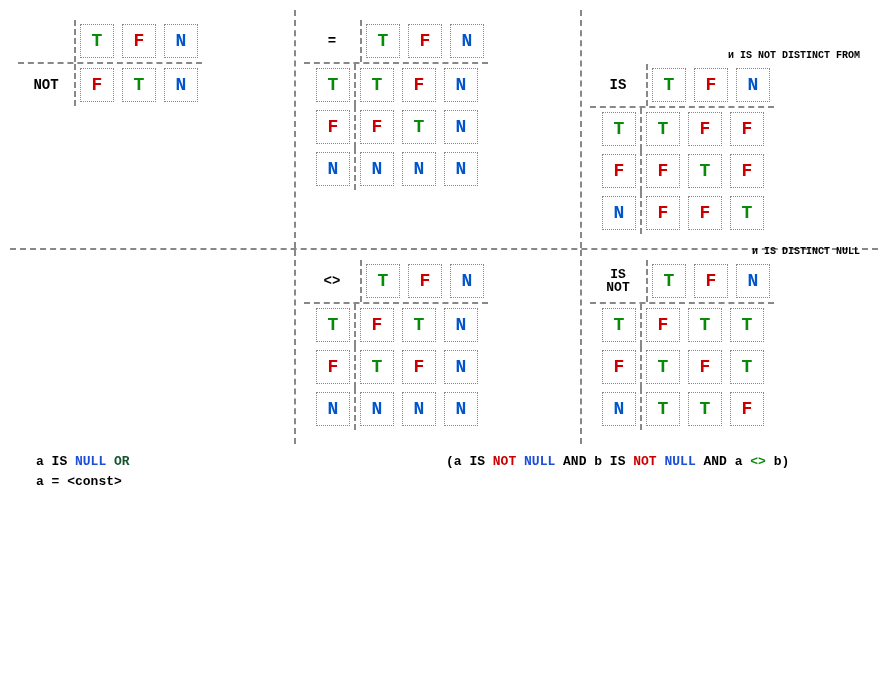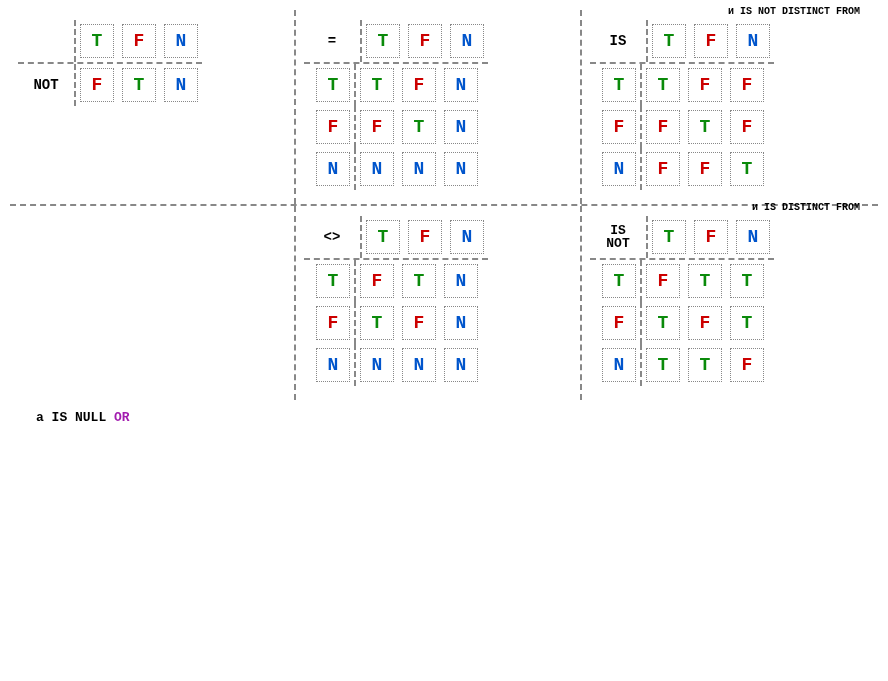--- a/index.html
+++ b/index.html
@@ -78,22 +78,22 @@
     font-weight: bold;
     white-space: nowrap;
   }
   .bottom {
     display: flex;
     padding: 8px 8px 0 8px;
     font-size: 13px;
     line-height: 1.5;
   }
   .bottom .col { flex: none; }
-  .kw-null { color: #000000; }
-  .kw-or   { color: #a21caf; }
+  .kw-null { color: #1d4ed8; }
+  .kw-or   { color: #14532d; }
   .kw-not  { color: #cc0000; }
   .kw-ne   { color: #0a8a0a; }
   .hdr { font-weight: bold; }
 </style>
 </head>
 <body>
 
 <div class="page">
 
   <div class="row">
@@ -149,102 +149,102 @@
           <div class="subdiv-v" style="align-self:stretch;"></div>
           <div class="cell c-N">N</div>
           <div class="cell c-N">N</div>
           <div class="cell c-N">N</div>
         </div>
       </div>
     </div>
 
     <div class="vline"></div>
 
+    <div class="panel" style="width:290px;margin-top:44px;">
+      <div class="caption">и IS NOT DISTINCT FROM</div>
+      <div class="tbl">
+        <div class="tbl-row">
+          <div class="opbox">IS</div>
+          <div class="subdiv-v" style="align-self:stretch;"></div>
+          <div class="cell c-T">T</div>
+          <div class="cell c-F">F</div>
+          <div class="cell c-N">N</div>
+        </div>
+        <div class="subdiv-h" style="width:100%;"></div>
+        <div class="tbl-row">
+          <div class="cell c-T" style="margin-left:12px;">T</div>
+          <div class="subdiv-v" style="align-self:stretch;"></div>
+          <div class="cell c-T">T</div>
+          <div class="cell c-F">F</div>
+          <div class="cell c-F">F</div>
+        </div>
+        <div class="tbl-row">
+          <div class="cell c-F" style="margin-left:12px;">F</div>
+          <div class="subdiv-v" style="align-self:stretch;"></div>
+          <div class="cell c-F">F</div>
+          <div class="cell c-T">T</div>
+          <div class="cell c-F">F</div>
+        </div>
+        <div class="tbl-row">
+          <div class="cell c-N" style="margin-left:12px;">N</div>
+          <div class="subdiv-v" style="align-self:stretch;"></div>
+          <div class="cell c-F">F</div>
+          <div class="cell c-F">F</div>
+          <div class="cell c-T">T</div>
+        </div>
+      </div>
+    </div>
+  </div>
+
+  <div class="hline-full"></div>
+
+  <div class="row">
+
+    <div class="panel" style="width:284px;"></div>
+
+    <div class="vline"></div>
+
+    <div class="panel" style="width:284px;">
+      <div class="tbl">
+        <div class="tbl-row">
+          <div class="opbox">&lt;&gt;</div>
+          <div class="subdiv-v" style="align-self:stretch;"></div>
+          <div class="cell c-T">T</div>
+          <div class="cell c-F">F</div>
+          <div class="cell c-N">N</div>
+        </div>
+        <div class="subdiv-h" style="width:100%;"></div>
+        <div class="tbl-row">
+          <div class="cell c-T" style="margin-left:12px;">T</div>
+          <div class="subdiv-v" style="align-self:stretch;"></div>
+          <div class="cell c-F">F</div>
+          <div class="cell c-T">T</div>
+          <div class="cell c-N">N</div>
+        </div>
+        <div class="tbl-row">
+          <div class="cell c-F" style="margin-left:12px;">F</div>
+          <div class="subdiv-v" style="align-self:stretch;"></div>
+          <div class="cell c-T">T</div>
+          <div class="cell c-F">F</div>
+          <div class="cell c-N">N</div>
+        </div>
+        <div class="tbl-row">
+          <div class="cell c-N" style="margin-left:12px;">N</div>
+          <div class="subdiv-v" style="align-self:stretch;"></div>
+          <div class="cell c-N">N</div>
+          <div class="cell c-N">N</div>
+          <div class="cell c-N">N</div>
+        </div>
+      </div>
+    </div>
+
+    <div class="vline"></div>
+
     <div class="panel" style="width:290px;">
-      <div class="caption">и IS NOT DISTINCT FROM</div>
-      <div class="tbl">
-        <div class="tbl-row">
-          <div class="opbox">IS</div>
-          <div class="subdiv-v" style="align-self:stretch;"></div>
-          <div class="cell c-T">T</div>
-          <div class="cell c-F">F</div>
-          <div class="cell c-N">N</div>
-        </div>
-        <div class="subdiv-h" style="width:100%;"></div>
-        <div class="tbl-row">
-          <div class="cell c-T" style="margin-left:12px;">T</div>
-          <div class="subdiv-v" style="align-self:stretch;"></div>
-          <div class="cell c-T">T</div>
-          <div class="cell c-F">F</div>
-          <div class="cell c-F">F</div>
-        </div>
-        <div class="tbl-row">
-          <div class="cell c-F" style="margin-left:12px;">F</div>
-          <div class="subdiv-v" style="align-self:stretch;"></div>
-          <div class="cell c-F">F</div>
-          <div class="cell c-T">T</div>
-          <div class="cell c-F">F</div>
-        </div>
-        <div class="tbl-row">
-          <div class="cell c-N" style="margin-left:12px;">N</div>
-          <div class="subdiv-v" style="align-self:stretch;"></div>
-          <div class="cell c-F">F</div>
-          <div class="cell c-F">F</div>
-          <div class="cell c-T">T</div>
-        </div>
-      </div>
-    </div>
-  </div>
-
-  <div class="hline-full"></div>
-
-  <div class="row">
-
-    <div class="panel" style="width:284px;"></div>
-
-    <div class="vline"></div>
-
-    <div class="panel" style="width:284px;">
-      <div class="tbl">
-        <div class="tbl-row">
-          <div class="opbox">&lt;&gt;</div>
-          <div class="subdiv-v" style="align-self:stretch;"></div>
-          <div class="cell c-T">T</div>
-          <div class="cell c-F">F</div>
-          <div class="cell c-N">N</div>
-        </div>
-        <div class="subdiv-h" style="width:100%;"></div>
-        <div class="tbl-row">
-          <div class="cell c-T" style="margin-left:12px;">T</div>
-          <div class="subdiv-v" style="align-self:stretch;"></div>
-          <div class="cell c-F">F</div>
-          <div class="cell c-T">T</div>
-          <div class="cell c-N">N</div>
-        </div>
-        <div class="tbl-row">
-          <div class="cell c-F" style="margin-left:12px;">F</div>
-          <div class="subdiv-v" style="align-self:stretch;"></div>
-          <div class="cell c-T">T</div>
-          <div class="cell c-F">F</div>
-          <div class="cell c-N">N</div>
-        </div>
-        <div class="tbl-row">
-          <div class="cell c-N" style="margin-left:12px;">N</div>
-          <div class="subdiv-v" style="align-self:stretch;"></div>
-          <div class="cell c-N">N</div>
-          <div class="cell c-N">N</div>
-          <div class="cell c-N">N</div>
-        </div>
-      </div>
-    </div>
-
-    <div class="vline"></div>
-
-    <div class="panel" style="width:290px;">
-      <div class="caption">и IS DISTINCT FROM</div>
+      <div class="caption">и IS DISTINCT NULL</div>
       <div class="tbl">
         <div class="tbl-row">
           <div class="opbox" style="flex-direction:column;line-height:1;font-size:13px;">
             <span>IS</span>
             <span>NOT</span>
           </div>
           <div class="subdiv-v" style="align-self:stretch;"></div>
           <div class="cell c-T">T</div>
           <div class="cell c-F">F</div>
           <div class="cell c-N">N</div>
@@ -273,19 +273,21 @@
         </div>
       </div>
     </div>
   </div>
 
   <div class="bottom">
     <div class="col" style="width:400px;">
       <div style="padding-left:18px;">
         <span>a IS </span><span class="kw-null">NULL</span><span> </span><span class="kw-or">OR</span>
       </div>
+      <div style="padding-left:18px;">a = &lt;const&gt;</div>
     </div>
 
     <div class="col">
+      <div style="padding-left:28px;white-space:pre;"><span>(a IS </span><span class="kw-not">NOT</span><span> </span><span class="kw-null">NULL</span><span> AND b IS </span><span class="kw-not">NOT</span><span> </span><span class="kw-null">NULL</span><span> AND a </span><span class="kw-ne">&lt;&gt;</span><span> b)</span></div>
     </div>
   </div>
 
 </div>
 
 </body></html>

